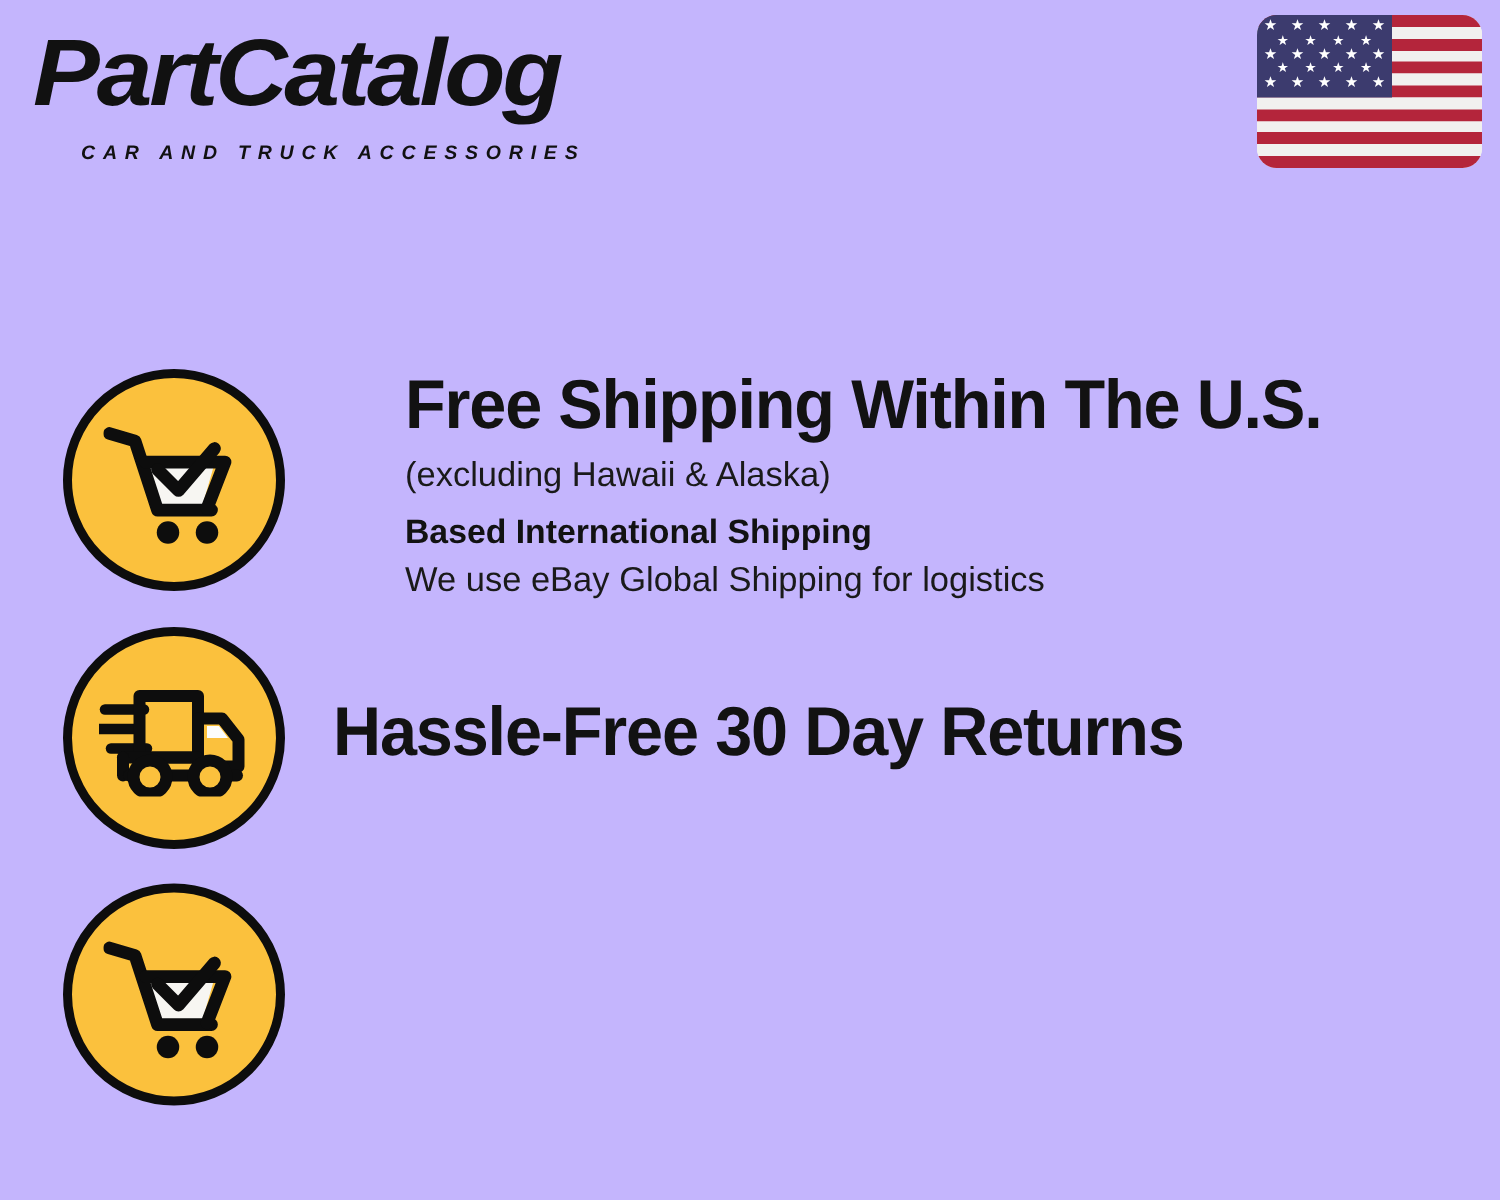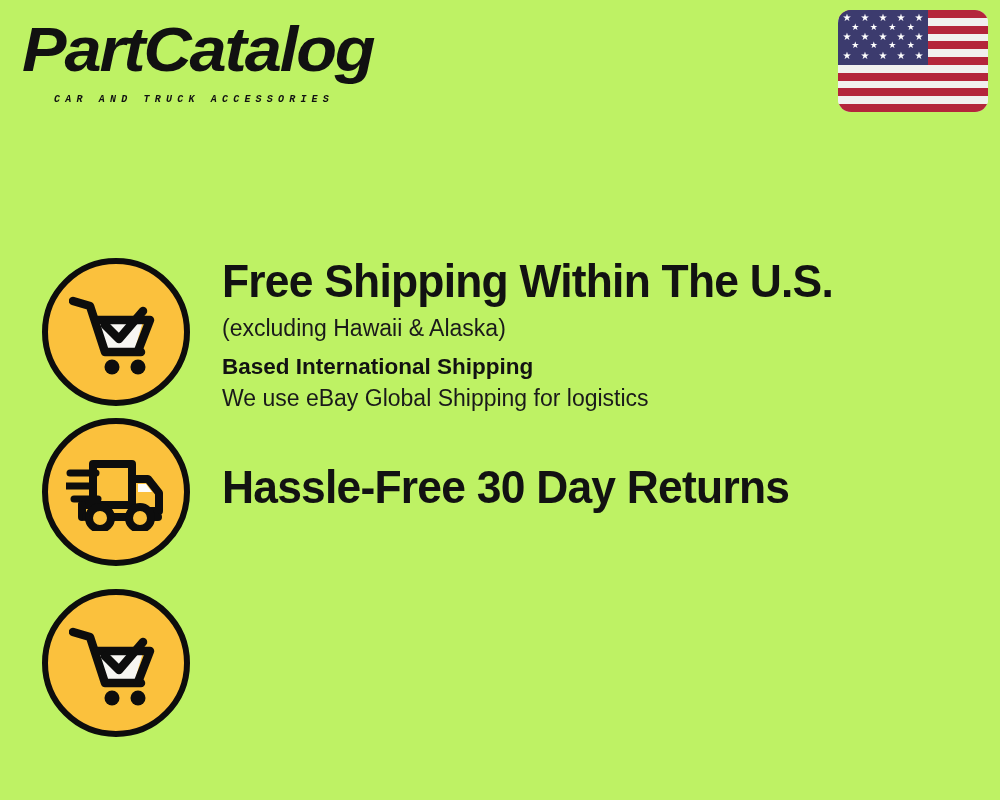--- a/index.html
+++ b/index.html
@@ -13,21 +13,21 @@
     position: relative;
     overflow: hidden;
     font-family: "Liberation Sans", sans-serif;
     color: #121212;
     -webkit-font-smoothing: antialiased;
   }
 
   .banner {
     position: absolute;
     inset: 0;
-    background: #bef264;
+    background: #c4b5fd;
   }
 
   
   .logo-block {
     position: absolute;
     left: 22px;
     top: 22px;
     width: 470px;
     height: 95px;
   }
@@ -43,24 +43,24 @@
     color: #111111;
     line-height: 1;
     transform: scaleX(1.06);
     transform-origin: left top;
     white-space: nowrap;
   }
   .logo-tagline {
     position: absolute;
     left: 32px;
     top: 72px;
-    font-family: Liberation Mono, monospace;
+    font-family: Liberation Sans, sans-serif;
     font-weight: 700;
     font-style: italic;
-    font-size: 10px;
+    font-size: 13px;
     letter-spacing: 5.2px;
     color: #111111;
     white-space: nowrap;
   }
 
   
   .flag-block {
     position: absolute;
     right: 12px;
     top: 10px;
@@ -129,21 +129,21 @@
     left: 0;
     top: 246px;
     width: 1000px;
   }
   .feature-row {
     position: absolute;
     left: 42px;
     display: flex;
     align-items: flex-start;
   }
-  .feature-row.row-0 { top: 12px; }
+  .feature-row.row-0 { top: 0px; gap: 48px; }
   .feature-row.row-1 { top: 172px; }
   .feature-row.row-2 { top: 343px; }
 
   .badge {
     flex: 0 0 auto;
     width: 148px;
     height: 148px;
     border-radius: 50%;
     background: #fbc13d;
     border: 6px solid #0d0d0d;

